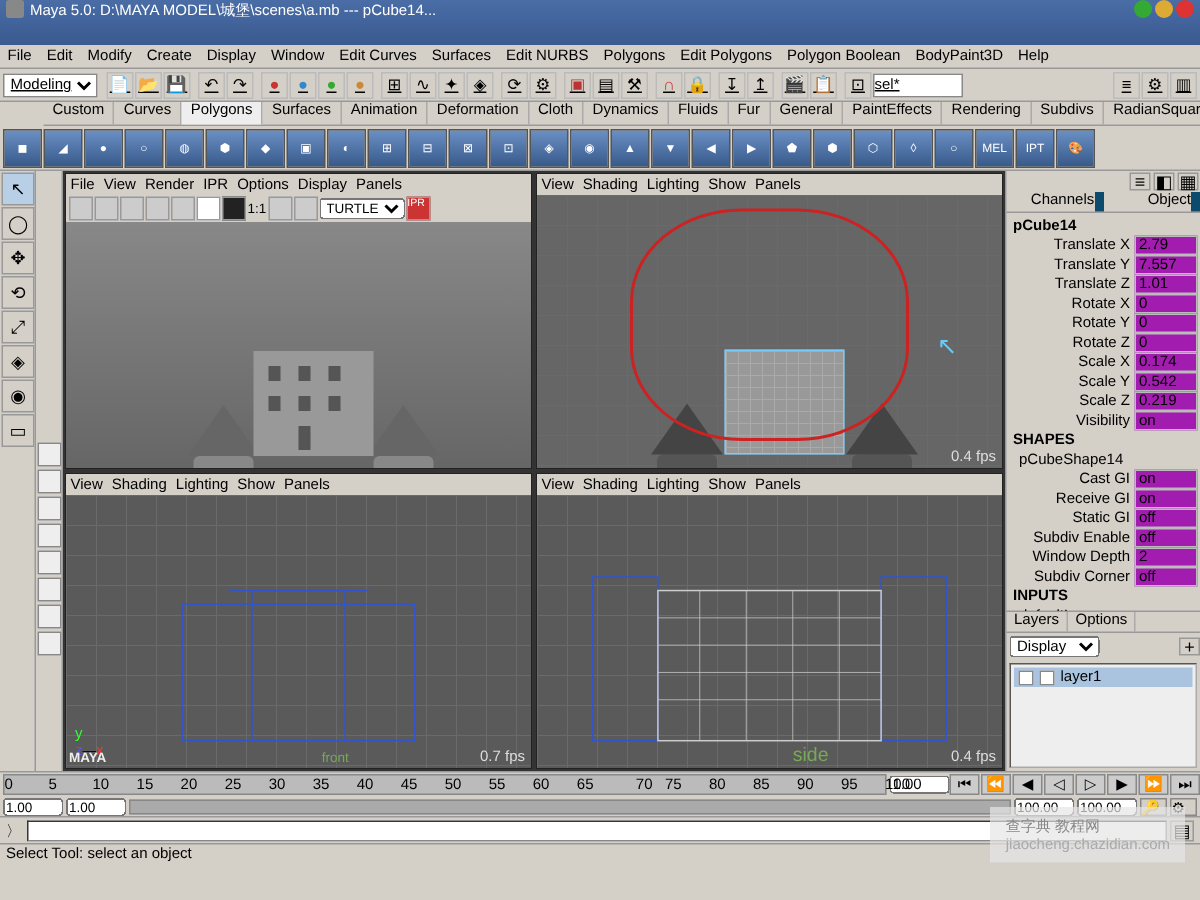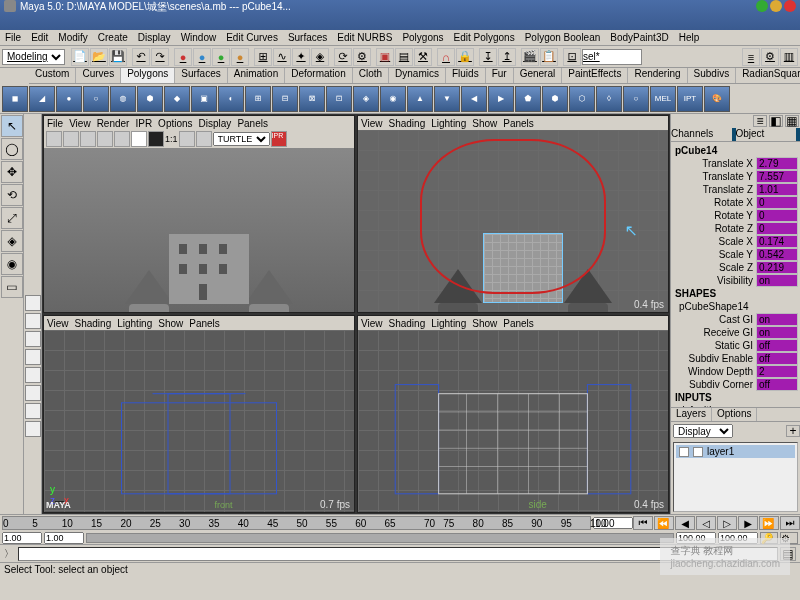--- a/index.html
+++ b/index.html
@@ -39,21 +39,21 @@
 .castle { position:absolute; left:50%; bottom:5%; transform:translateX(-50%); }
 .tower { width:40px; height:90px; background:#888; border-radius:4px 4px 0 0; position:absolute; }
 .roof { width:0; height:0; border-left:24px solid transparent; border-right:24px solid transparent; border-bottom:34px solid #666; position:absolute; top:-34px; left:-4px; }
 .body { width:80px; height:70px; background:#999; position:absolute; }
 .win { width:8px; height:10px; background:#555; position:absolute; }
 .vptoolbar { background:#d4d0c8; height:18px; display:flex; align-items:center; gap:1px; padding:0 2px; }
 .vptoolbar .b { width:16px; height:16px; border:1px solid #999; background:#ccc; cursor:pointer; }
 .vptoolbar select { height:14px; font-size:9px; }
 .channels { width:130px; background:#d4d0c8; border-left:1px solid #999; display:flex; flex-direction:column; font-size:10px; }
 .chtabs { display:flex; height:14px; border-bottom:1px solid #999; }
-.chtabs span { flex:1; text-align:left; border-right:4px solid #0c4a6e; cursor:pointer; }
+.chtabs span { flex:1; text-align:right; border-right:6px solid #0c4a6e; cursor:pointer; }
 .chattrs { flex:1; overflow:auto; padding:2px; }
 .chrow { display:flex; height:13px; align-items:center; }
 .chrow .l { flex:1; text-align:right; padding-right:3px; }
 .chrow .v { width:42px; background:#a21caf; border:1px solid #bbb; padding:0 2px; }
 .chhead { font-weight:bold; padding:1px 2px; }
 .layerbox { border-top:1px solid #999; }
 .layerbox .tabs { display:flex; height:14px; border-bottom:1px solid #999; }
 .layerbox .tabs span { padding:0 5px; border-right:1px solid #aaa; cursor:pointer; }
 .layerbox select { margin:2px; width:60px; height:14px; }
 .layerrow { display:flex; align-items:center; padding:1px 3px; background:#aac4e0; margin:2px; }
@@ -338,21 +338,21 @@
             <line x1="26%" y1="45%" x2="74%" y2="45%"></line>
               <line x1="26%" y1="55%" x2="74%" y2="55%"></line>
               <line x1="26%" y1="65%" x2="74%" y2="65%"></line>
               <line x1="26%" y1="75%" x2="74%" y2="75%"></line>
             <line x1="35%" y1="35%" x2="35%" y2="90%"></line>
               <line x1="45%" y1="35%" x2="45%" y2="90%"></line>
               <line x1="55%" y1="35%" x2="55%" y2="90%"></line>
               <line x1="65%" y1="35%" x2="65%" y2="90%"></line>
           </g>
         </svg>
-        <span style="position:absolute;bottom:2px;left:55%;color:#7a5;font-size:10px">side</span>
+        <span style="position:absolute;bottom:2px;left:55%;color:#7a5;font-size:13px">side</span>
         <div class="fps">0.4 fps</div>
       </div>
     </div>
   </div>
 
   <div class="channels">
     <div style="height:14px;display:flex;justify-content:flex-end;gap:2px;padding:1px">
       <div class="tbox" style="width:14px;height:12px">≡</div>
       <div class="tbox" style="width:14px;height:12px">◧</div>
       <div class="tbox" style="width:14px;height:12px">▦</div>

